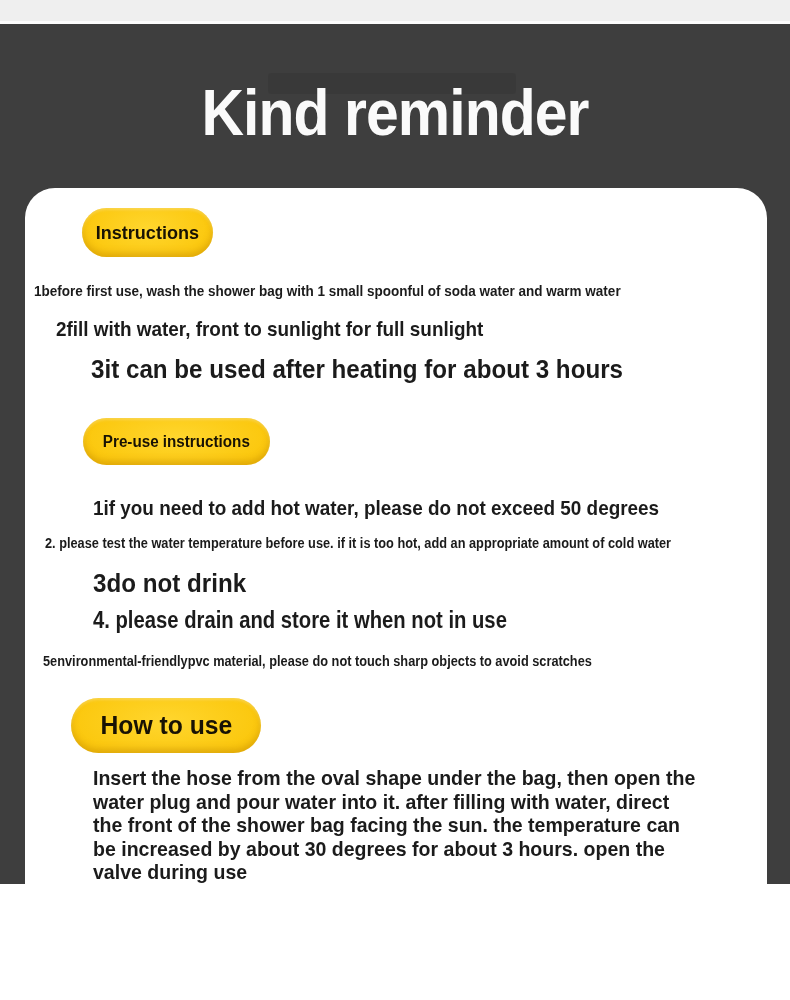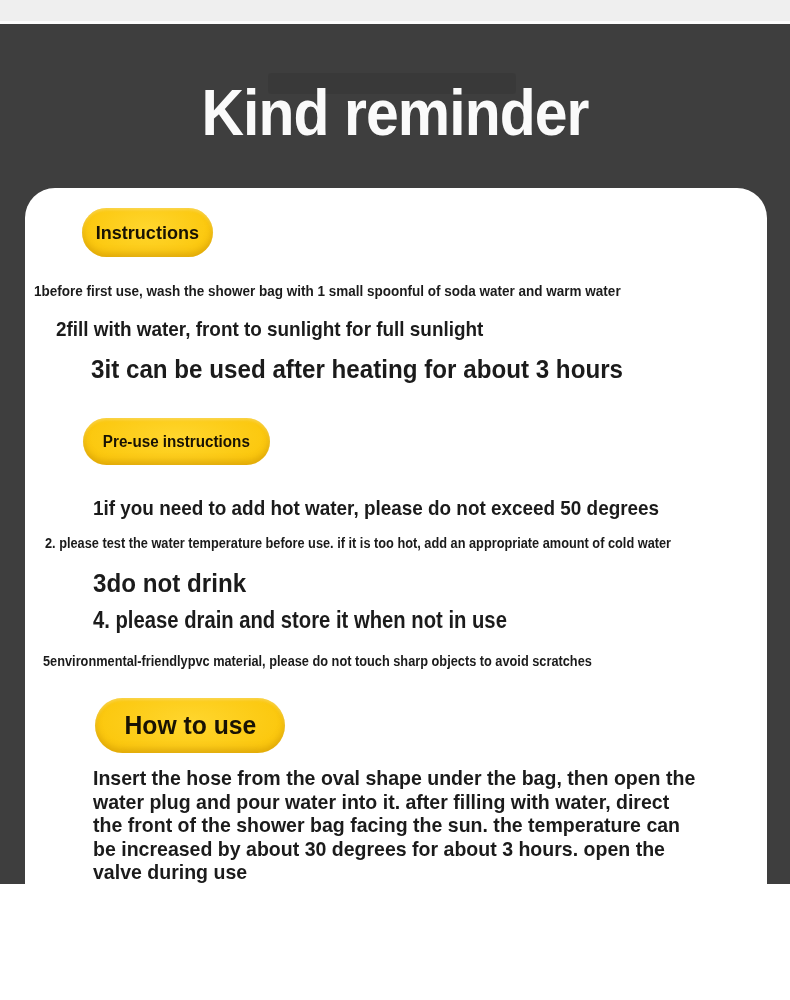--- a/index.html
+++ b/index.html
@@ -62,21 +62,21 @@
     align-items: center;
     justify-content: center;
     border-radius: 28px;
     background: radial-gradient(120% 170% at 50% 42%, #FFD62E 0%, #FAC303 55%, #EDA702 100%);
     box-shadow: inset 0 -4px 7px rgba(160,100,0,0.30), inset 0 2px 3px rgba(255,236,150,0.45);
     color: #181204;
     font-weight: 700;
   }
   .badge-1 { left: 57px; top: 20px;  width: 131px; height: 49px; font-size: 19px; justify-content: center; }
   .badge-2 { left: 58px; top: 230px; width: 187px; height: 47px; font-size: 16px; }
-  .badge-3 { left: 70px; top: 510px; width: 190px; height: 55px; font-size: 26px; }
+  .badge-3 { left: 46px; top: 510px; width: 190px; height: 55px; font-size: 26px; }
   .badge span { transform: scaleX(0.95); white-space: nowrap; }
 
   .line {
     position: absolute;
     color: #1B1B1B;
     font-weight: 700;
     white-space: pre;
     transform-origin: left center;
   }
   .sx88 { transform: scaleX(0.88); }

